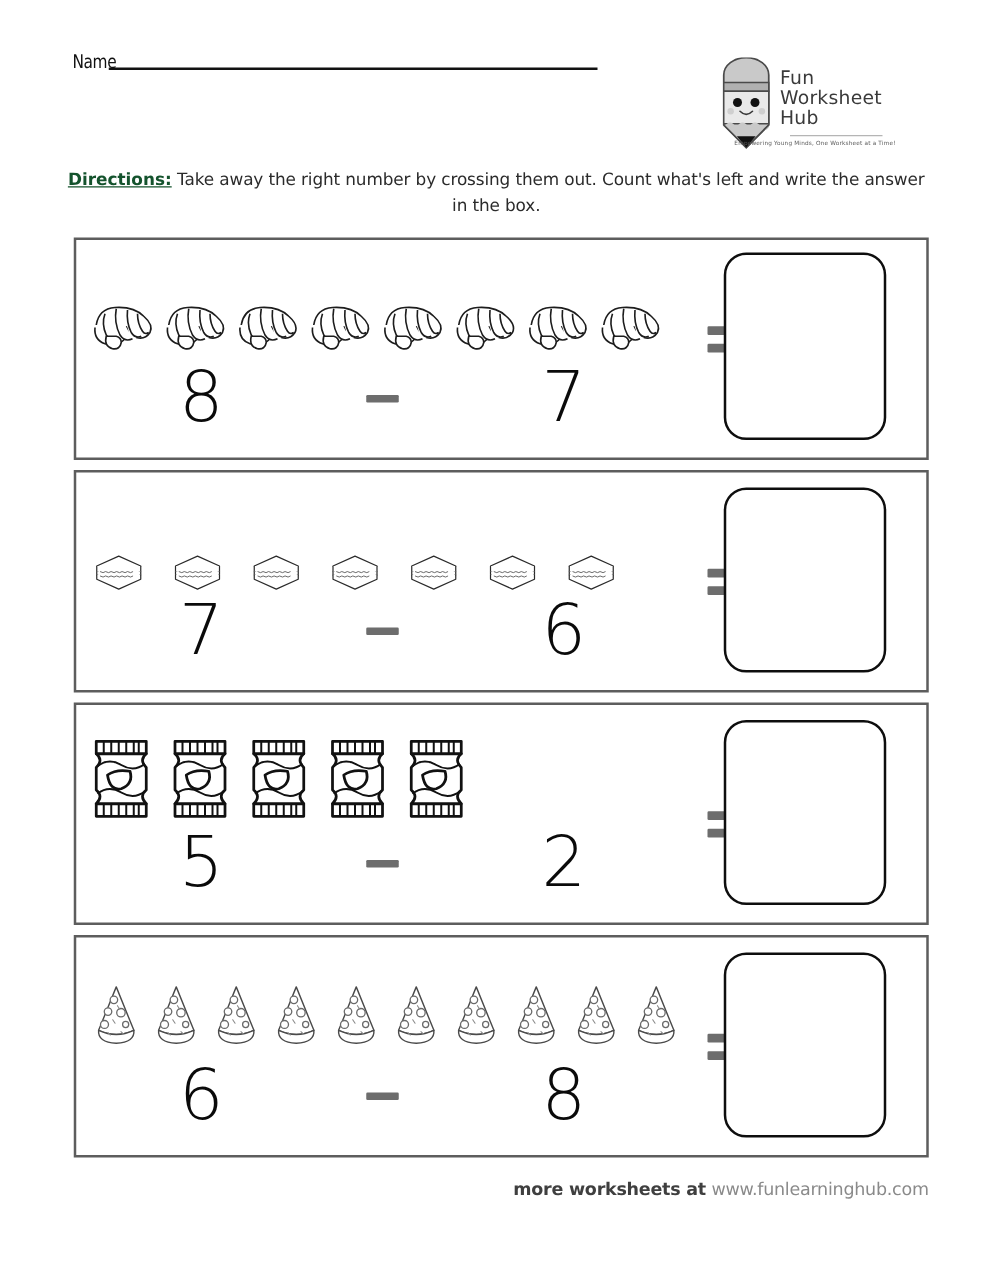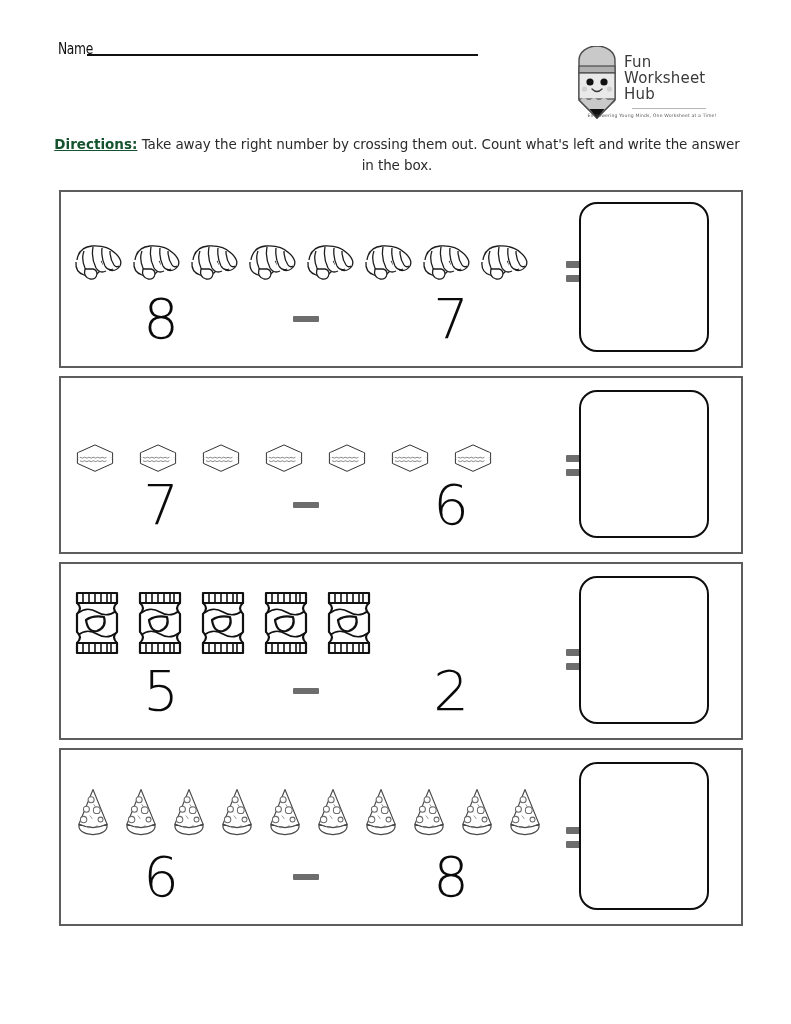--- a/index.html
+++ b/index.html
@@ -862,14 +862,18 @@
       </div>
       <div class="equals-sign">
         <span class="equals-bar"></span>
           <span class="equals-bar"></span>
       </div>
       <div class="answer-box"></div>
     </div>
 
   </div>
 
+  <div class="footer">
+    <span class="footer-strong">more worksheets at</span>
+    <span class="footer-url">www.funlearninghub.com</span>
+  </div>
 
 </div>
 
 </body></html>

